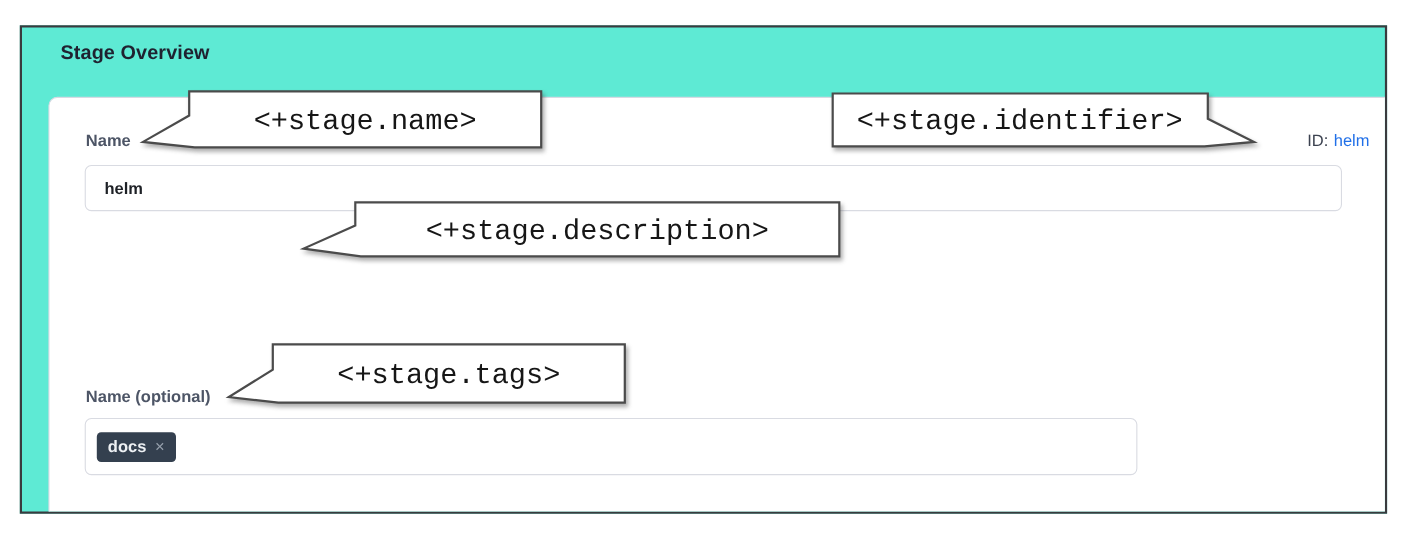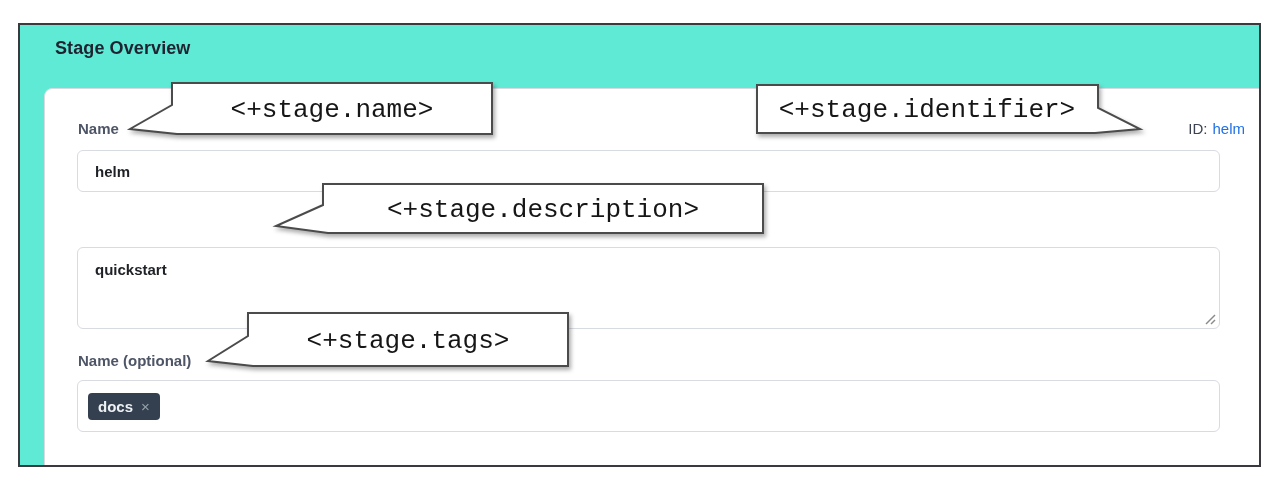--- a/index.html
+++ b/index.html
@@ -89,21 +89,21 @@
   }
   .resize-handle {
     position: absolute;
     right: 3px; bottom: 3px;
     width: 12px; height: 12px;
   }
 
   .tags-box {
     position: absolute;
     left: 57px; top: 355px;
-    width: 1143px; height: 52px;
+    width: 957px; height: 52px;
     border: 1px solid #d9dbe2;
     border-radius: 6px;
     background: #ffffff;
     display: flex;
     align-items: center;
     padding: 0 10px;
   }
   .tag-chip {
     display: inline-flex;
     align-items: center;
@@ -154,27 +154,20 @@
 
     <div class="card"></div>
 
     <div class="field-label label-name">Name</div>
     <input class="text-input input-name" type="text" value="helm" style="">
 
     <div class="id-row">
       <span class="id-label">ID:</span><a class="id-value" href="#">helm</a>
     </div>
 
-    <div class="textarea-box">
-      <span>quickstart</span>
-      <svg class="resize-handle" viewBox="0 0 12 12">
-        <line x1="2" y1="11" x2="11" y2="2" stroke="#8a8a8a" stroke-width="1.4"></line>
-        <line x1="7" y1="11" x2="11" y2="7" stroke="#8a8a8a" stroke-width="1.4"></line>
-      </svg>
-    </div>
 
     <div class="field-label label-tags">Name (optional)</div>
     <div class="tags-box">
       <span class="tag-chip">
         <span>docs</span>
         <span class="tag-remove">×</span>
       </span>
     </div>
 
   </div>

